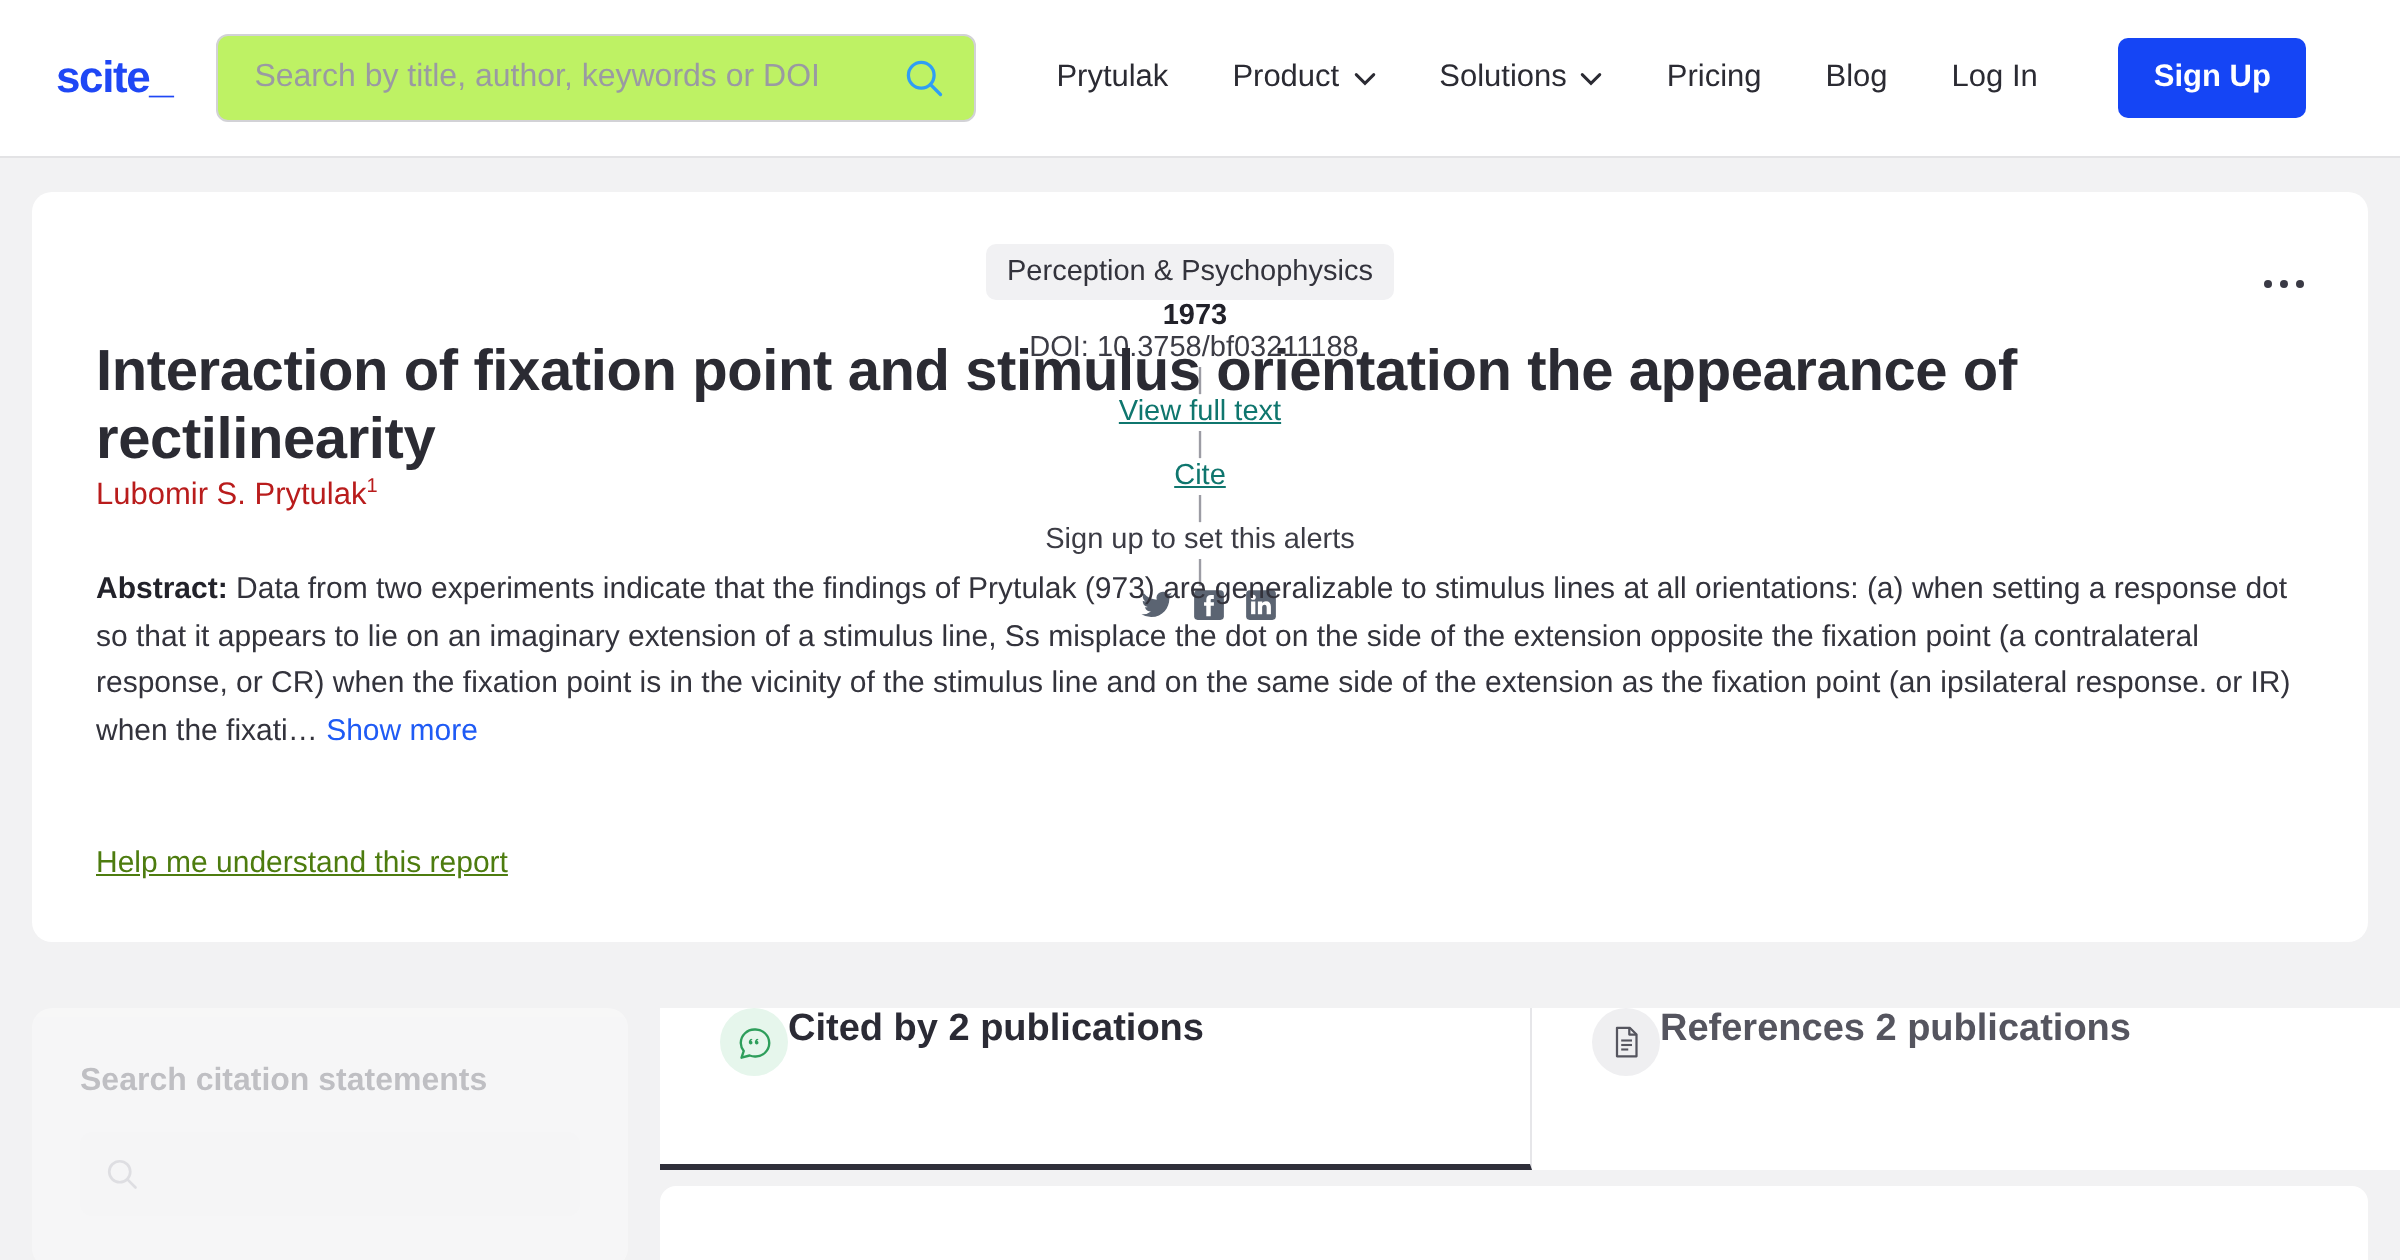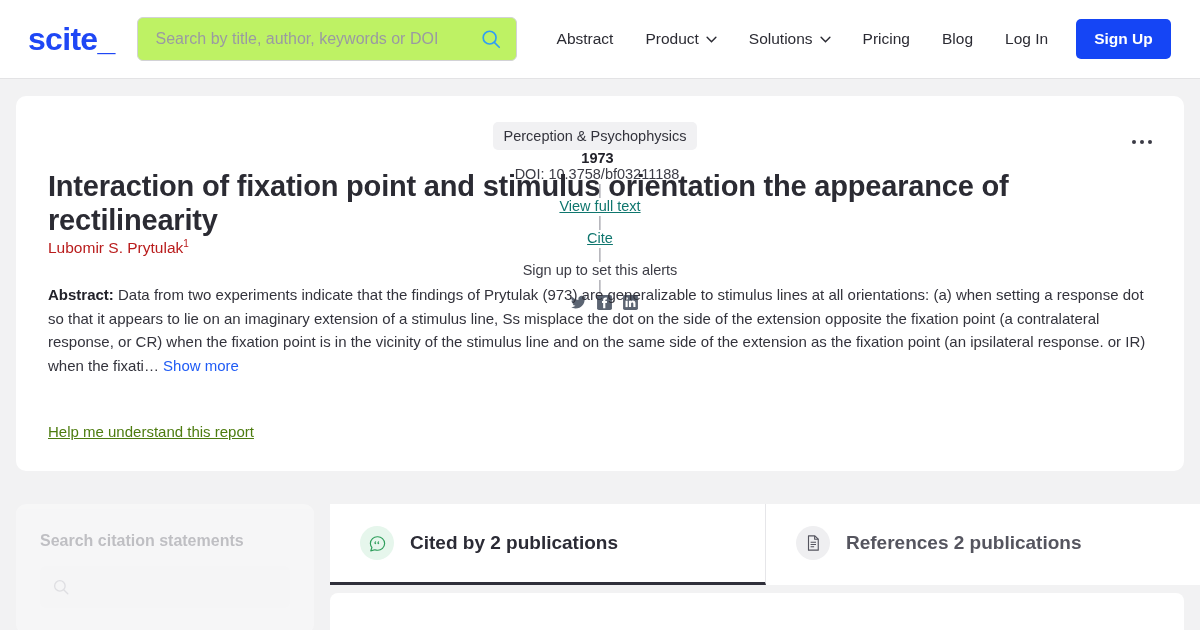--- a/index.html
+++ b/index.html
@@ -16,21 +16,21 @@
   .header {
     height: 79px;
     background: #ffffff;
     border-bottom: 1px solid #e3e3e5;
     display: flex;
     align-items: center;
     padding: 0 24px 0 28px;
     position: relative;
   }
   .logo {
-    font-size: 32px;
+    font-size: 22px;
     font-weight: bold;
     color: #1f47f5;
     letter-spacing: -0.7px;
     margin-right: 22px;
     display: flex;
     align-items: center;
     cursor: pointer;
     user-select: none;
   }
   .search-box {
@@ -75,21 +75,21 @@
     width: 11px; height: 7px; display: block;
   }
   .signup-btn {
     background: #1545f5;
     color: #fff;
     font-size: 15.5px;
     font-weight: bold;
     border: none;
     border-radius: 5px;
     padding: 11px 18px;
-    margin-left: 12px;
+    margin-left: 24px;
     cursor: pointer;
     font-family: "Liberation Sans", sans-serif;
     white-space: nowrap;
   }
 
   
   .card {
     position: absolute;
     left: 16px; top: 96px;
     width: 1168px;
@@ -223,22 +223,22 @@
     position: absolute;
     left: 330px; top: 0;
     width: 870px;
     height: 81px;
     background: #fff;
     display: flex;
   }
   .tab {
     flex: 0 0 436px;
     display: flex;
-    align-items: center;
-    gap: 16px;
+    align-items: flex-start;
+    gap: 0;
     padding: 0 30px;
     cursor: pointer;
     border-bottom: 3px solid transparent;
     border-right: 1px solid #e6e6e9;
   }
   .tab.active { border-bottom-color: #2f2f3a; }
   .tab-icon {
     width: 34px; height: 34px;
     border-radius: 50%;
     display: flex; align-items: center; justify-content: center;
@@ -275,21 +275,21 @@
   <div class="search-box">
     <input type="text" placeholder="Search by title, author, keywords or DOI" style="">
     <svg class="search-icon" viewBox="0 0 24 24" fill="none">
       <circle cx="10.5" cy="10.5" r="7" stroke="#2f9ef5" stroke-width="1.8"></circle>
       <line x1="15.6" y1="15.6" x2="21" y2="21" stroke="#2f9ef5" stroke-width="1.8" stroke-linecap="round"></line>
     </svg>
   </div>
 
   <div class="nav">
     <div class="nav-item">
-      <span>Abstract</span>
+      <span>Prytulak</span>
     </div>
     <div class="nav-item">
       <span>Product</span>
       <svg class="caret" viewBox="0 0 12 8">
         <path d="M1 1.5L6 6.5L11 1.5" stroke="#2b2b33" stroke-width="1.7" fill="none" stroke-linecap="round"></path>
       </svg>
     </div>
     <div class="nav-item">
       <span>Solutions</span>
       <svg class="caret" viewBox="0 0 12 8">

